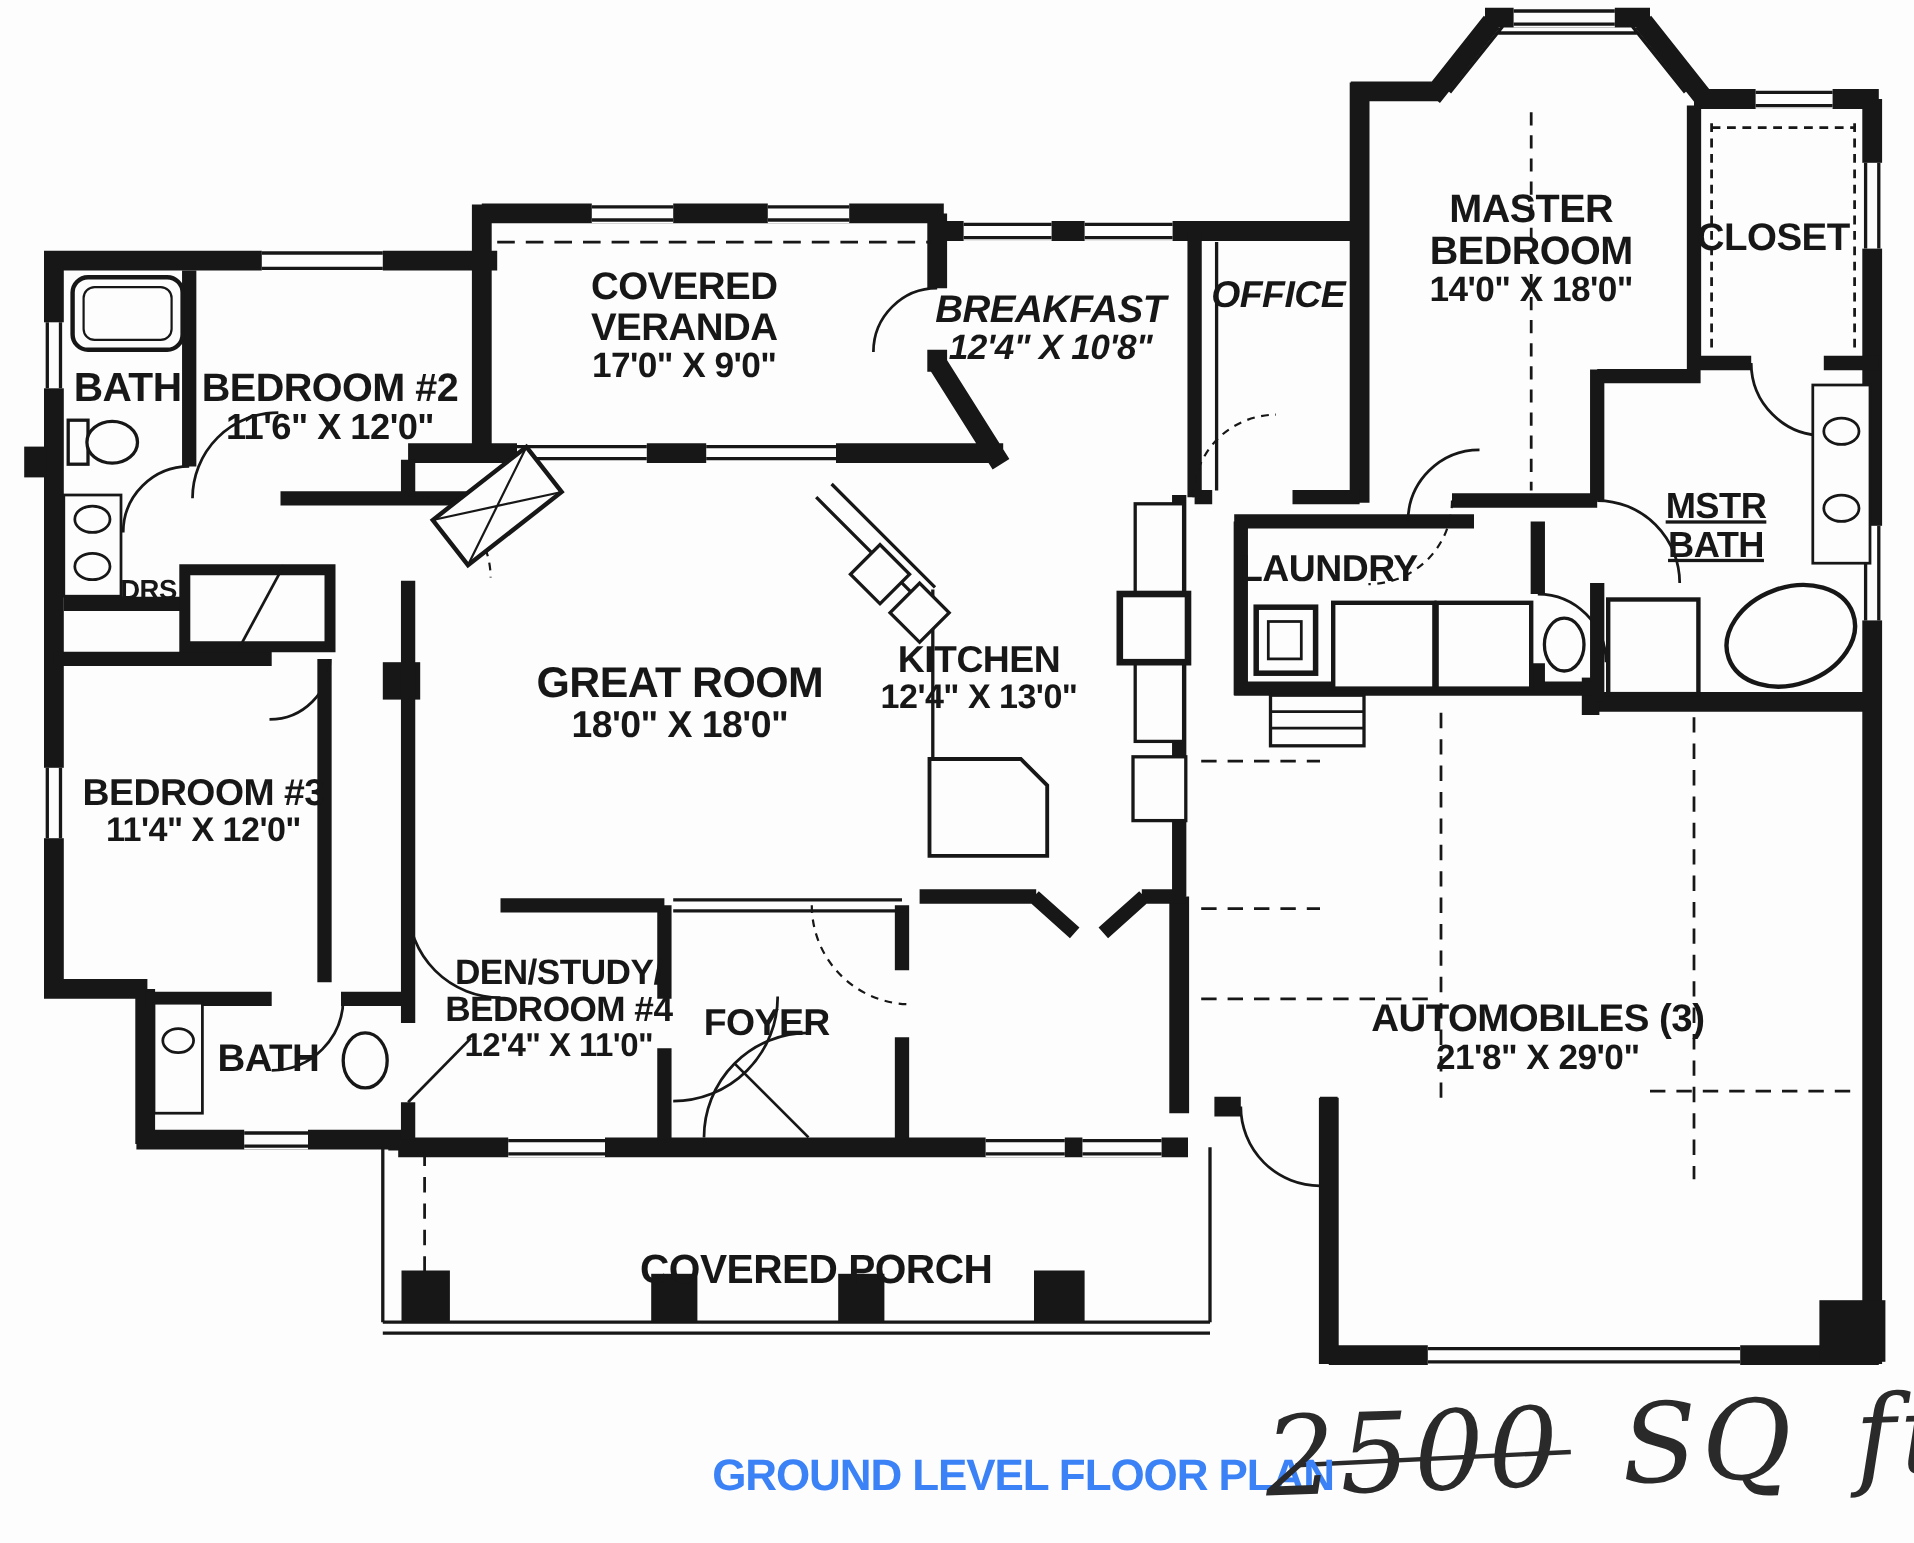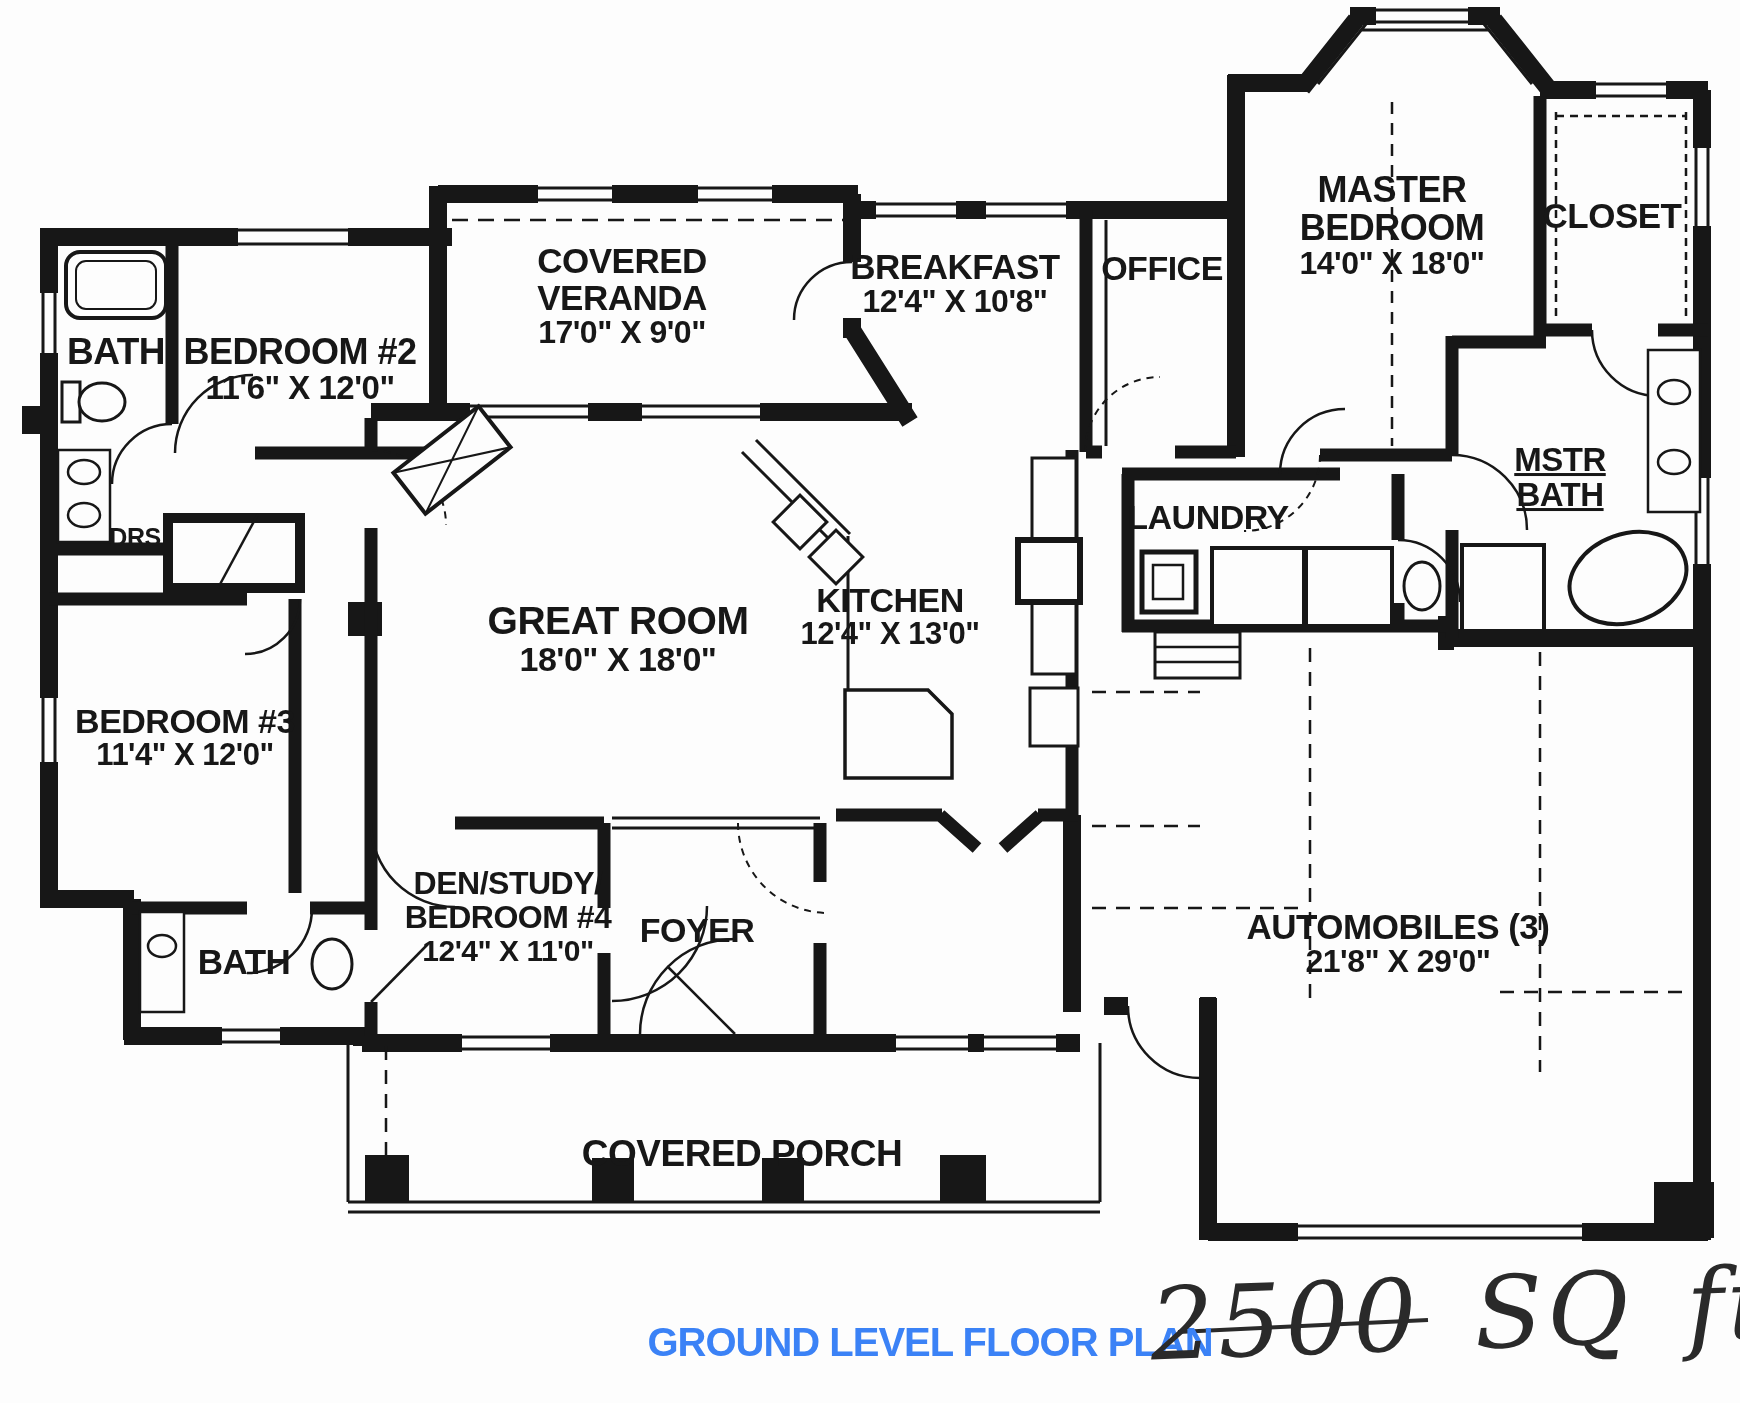--- a/index.html
+++ b/index.html
@@ -255,26 +255,26 @@
 
   <div class="lbl" style="left:135px;top:492px;font-size:25px;margin-top:45px;">
     <span>DRS</span></div>
 
   <div class="lbl" style="left:622px;top:296px;font-size:35px;">
     <div>COVERED</div>
     <div>VERANDA</div>
     <div class="dims" style="font-size:32px;">17'0" X 9'0"</div>
     </div>
 
-  <div class="lbl" style="left:955px;top:283px;font-size:35px;">
+  <div class="lbl" style="left:955px;top:298px;font-size:35px;font-style:italic;">
     <div>BREAKFAST</div>
     <div class="dims" style="font-size:32px;">12'4" X 10'8"</div>
     </div>
 
-  <div class="lbl" style="left:1162px;top:268px;font-size:34px;">
+  <div class="lbl" style="left:1162px;top:268px;font-size:34px;font-style:italic;">
     <span>OFFICE</span></div>
 
   <div class="lbl" style="left:1392px;top:226px;font-size:36px;">
     <div>MASTER</div>
     <div>BEDROOM</div>
     <div class="dims" style="font-size:32px;">14'0" X 18'0"</div>
     </div>
 
   <div class="lbl" style="left:1612px;top:216px;font-size:35px;">
     <span>CLOSET</span></div>

